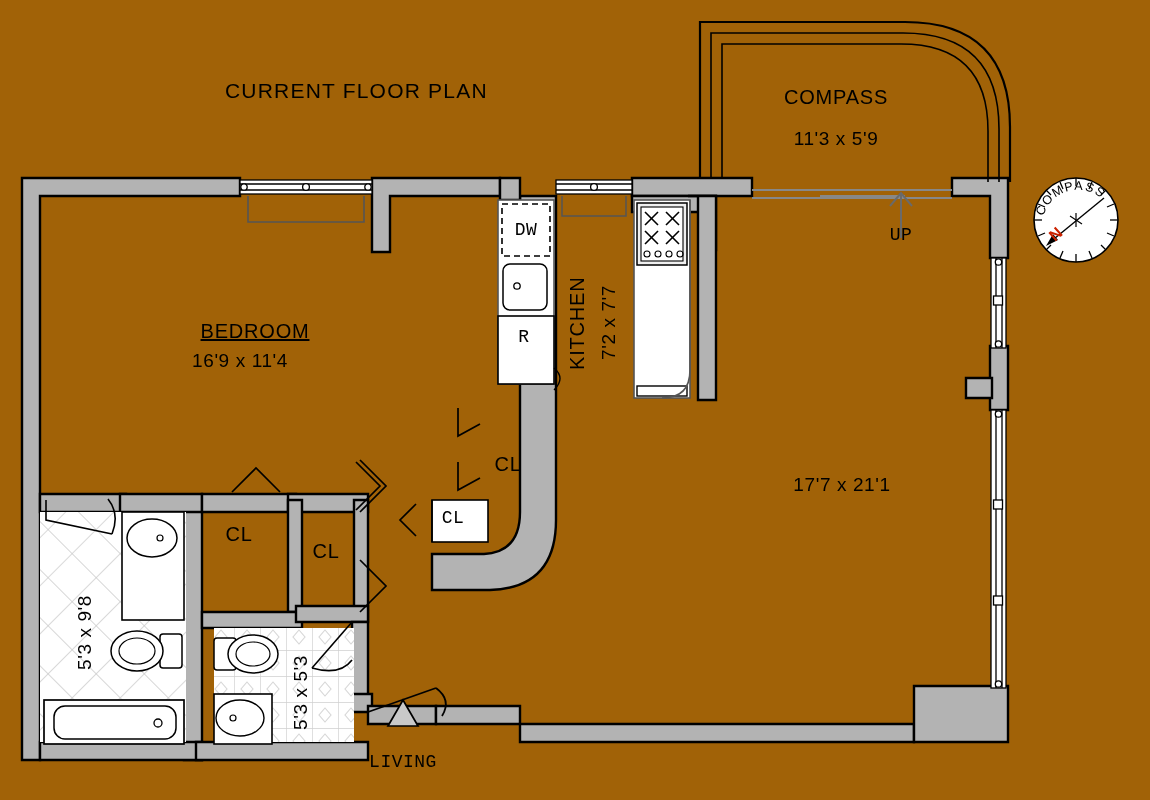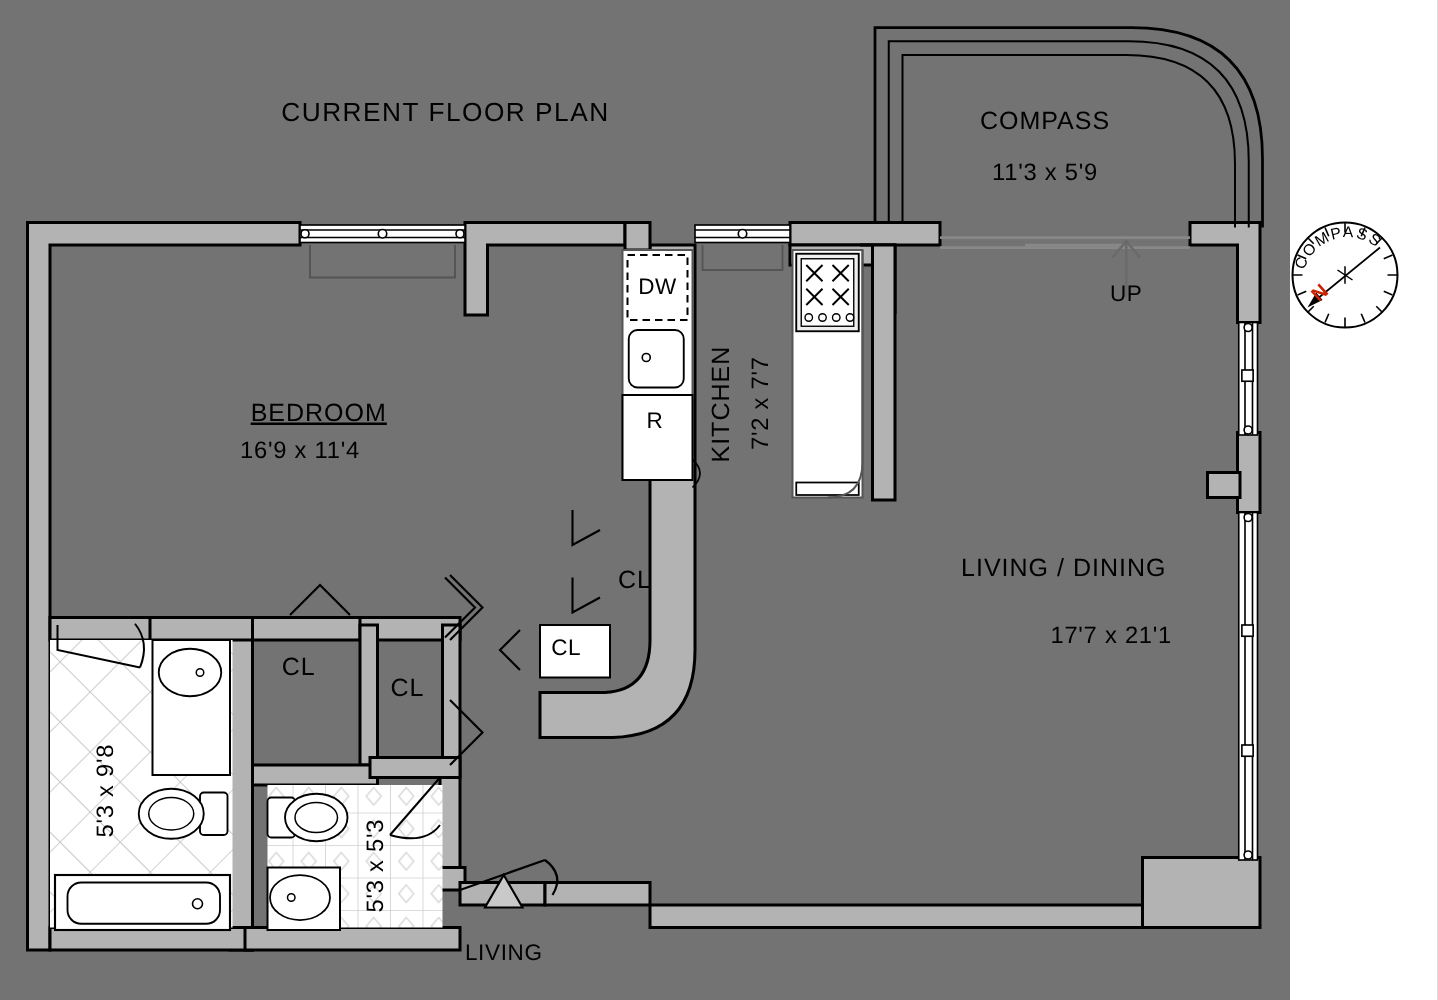--- a/index.html
+++ b/index.html
@@ -9,23 +9,23 @@
   }
   body {
     width: 1150px;
     height: 800px;
     font-family: "Liberation Sans", sans-serif;
     overflow: hidden;
     position: relative;
   }
   #plan-root {
     position: relative;
-    width: 1032px;
+    width: 1150px;
     height: 800px;
-    background: #737373;
+    background: #a16207;
   }
   svg.plan-svg {
     position: absolute;
     left: 0;
     top: 0;
     width: 1150px;
     height: 800px;
     display: block;
   }
   .plan-label {
@@ -42,20 +42,21 @@
   .lbl-room-name {
     font-size: 20px;
     letter-spacing: 0.8px;
   }
   .lbl-room-dims {
     font-size: 19px;
     letter-spacing: 0.6px;
   }
   .lbl-small {
     font-size: 18px;
+    font-family: Liberation Mono, monospace;
   }
   .rot90 {
     transform: rotate(-90deg);
     transform-origin: left top;
   }
   .center-x {
     transform: translateX(-50%);
   }
   .center-both {
     transform: translate(-50%, -50%);
@@ -339,22 +340,21 @@
       <line x1="1070" y1="216" x2="1082" y2="224" stroke="#000000" stroke-width="1.2"></line>
       <line x1="1076" y1="213" x2="1076" y2="227" stroke="#000000" stroke-width="1.2"></line>
     </g>
   </svg>
 
   <div class="plan-label lbl-title" style="left:225px; top:79px;">CURRENT FLOOR PLAN</div>
 
   <div class="plan-label lbl-room-name center-x" style="left:255px; top:320px;text-decoration:underline;">BEDROOM</div>
   <div class="plan-label lbl-room-dims center-x" style="left:240px; top:350px;">16'9 x 11'4</div>
 
-  <div class="plan-label lbl-room-name center-x" style="left:851px; top:444px;">LIVING / DINING</div>
-  <div class="plan-label lbl-room-dims center-x" style="left:889px; top:474px;margin-top:24px;">17'7 x 21'1</div>
+  <div class="plan-label lbl-room-dims center-x" style="left:842px; top:474px;">17'7 x 21'1</div>
 
   <div class="plan-label lbl-room-name center-x" style="left:836px; top:86px;">COMPASS</div>
   <div class="plan-label lbl-room-dims center-x" style="left:836px; top:115px;margin-top:13px;">11'3 x 5'9</div>
 
   <div class="plan-label lbl-room-name rot90" style="left:566px; top:370px;">KITCHEN</div>
   <div class="plan-label lbl-room-dims rot90" style="left:598px; top:360px;">7'2 x 7'7</div>
 
   <div class="plan-label lbl-room-dims rot90" style="left:74px; top:670px;">5'3 x 9'8</div>
 
   <div class="plan-label lbl-room-dims rot90" style="left:290px; top:730px;">5'3 x 5'3</div>

